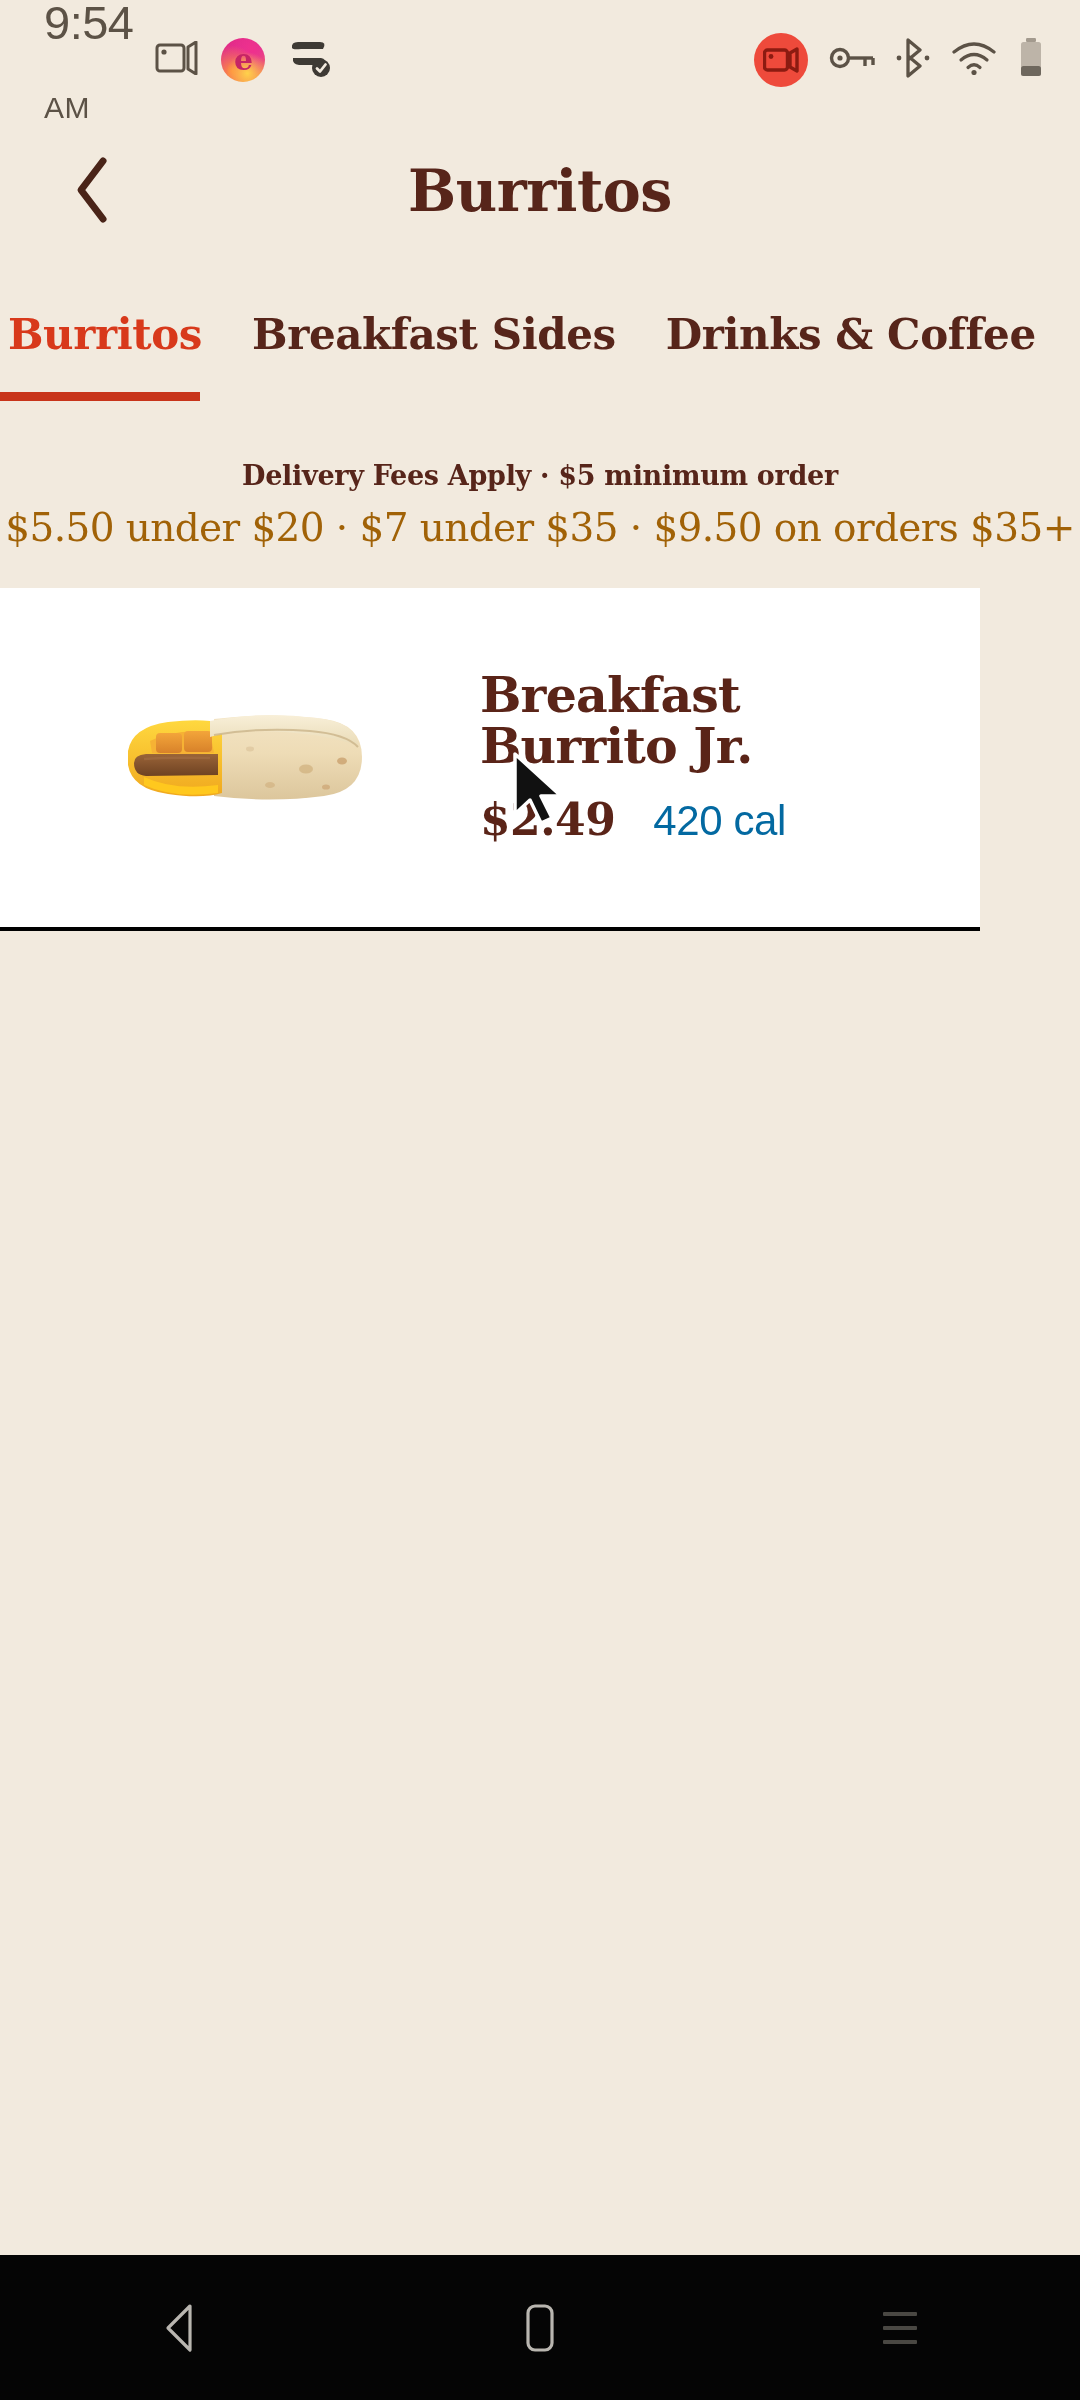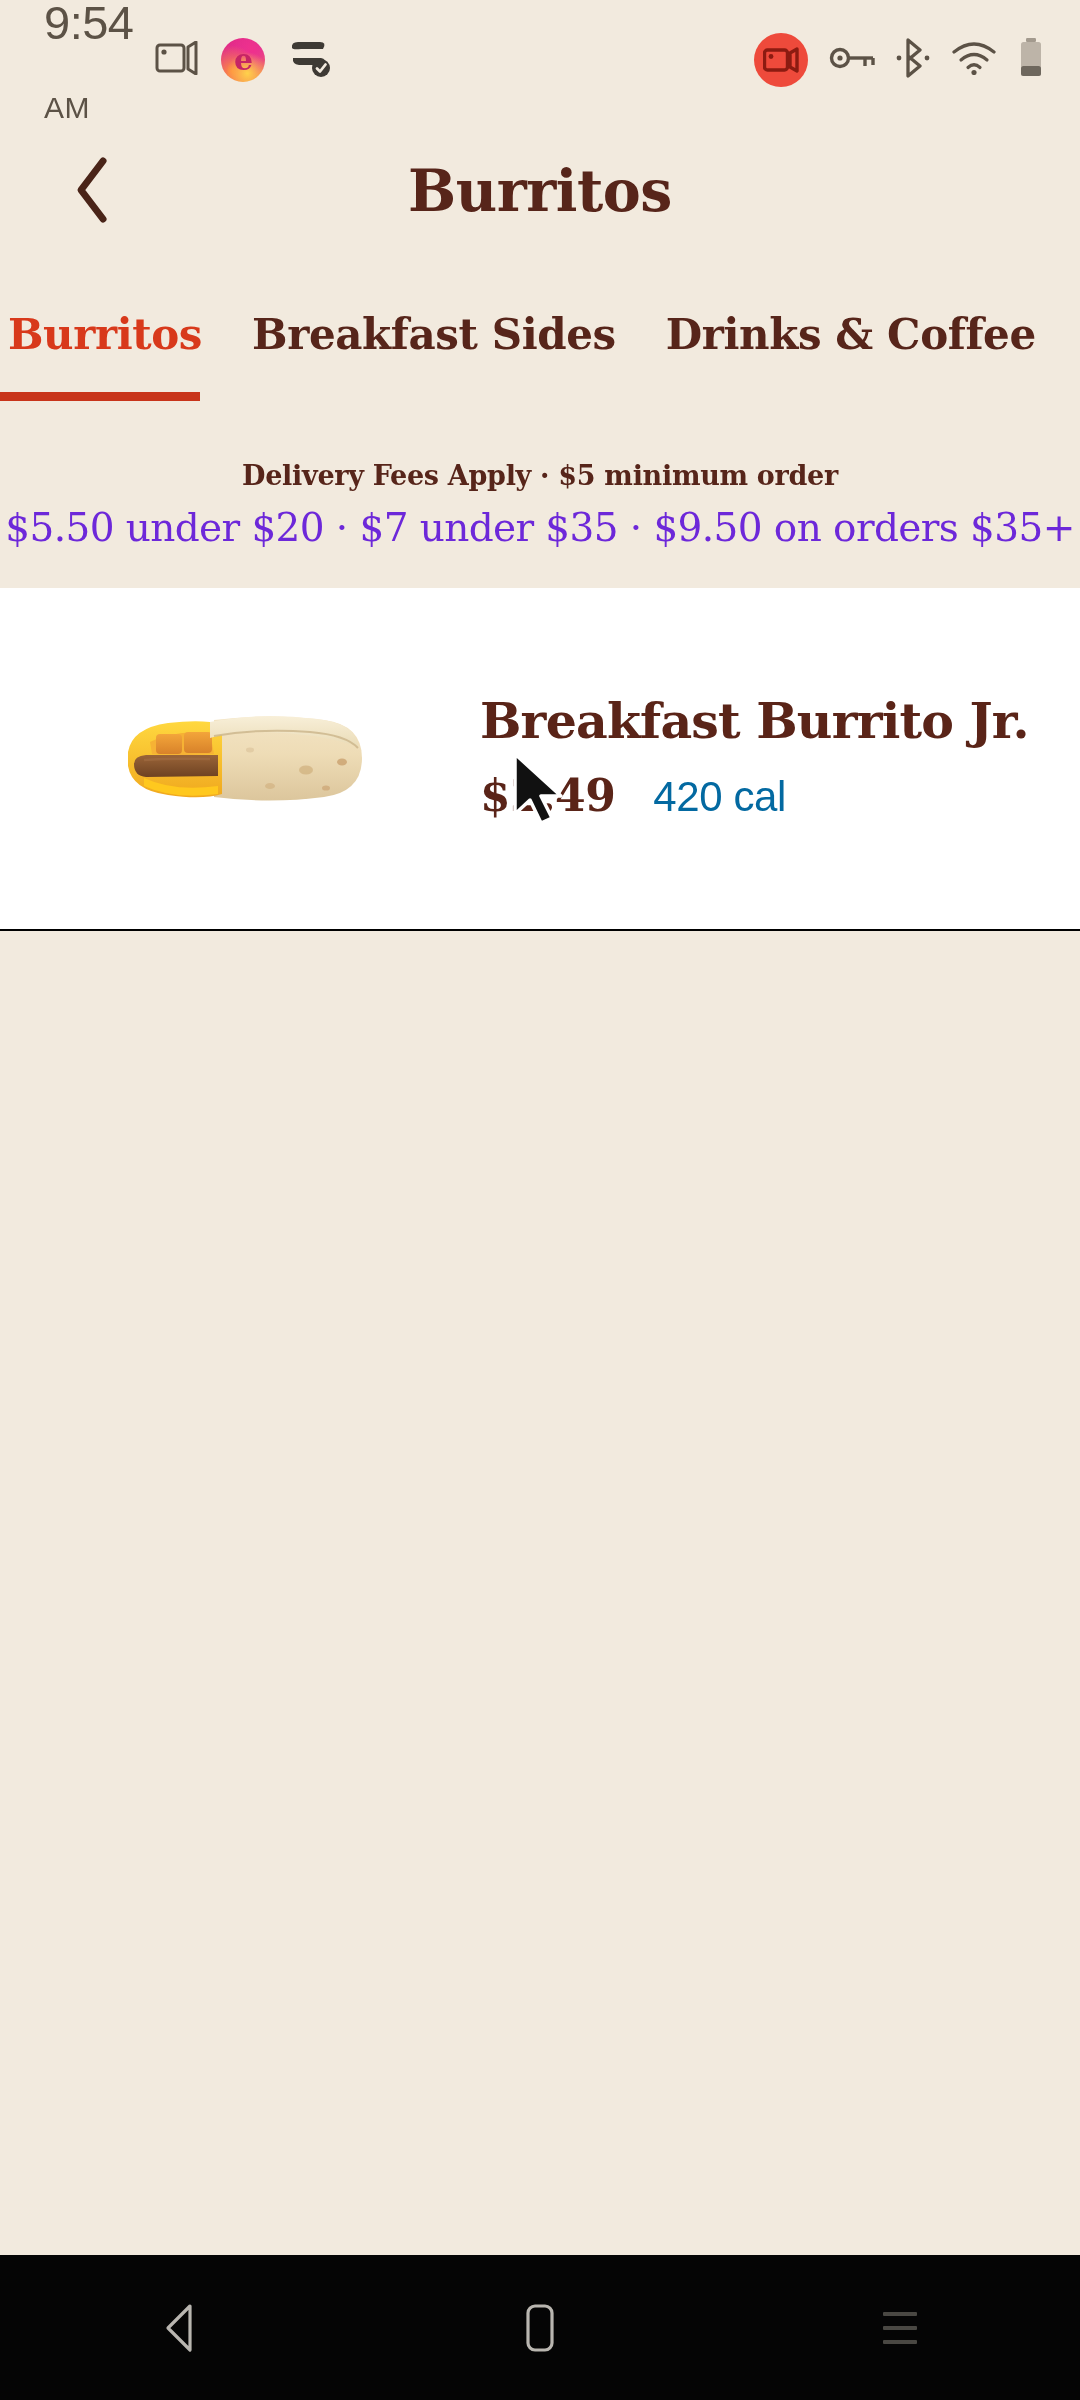--- a/index.html
+++ b/index.html
@@ -87,30 +87,30 @@
     display:flex; flex-direction:column; align-items:center; justify-content:center;
     gap:14px; padding:0 18px;
   }
   .fee-line1 {
     font-family:"DejaVu Serif", serif;
     font-weight:700; font-size:27px; color:#57251A; letter-spacing:-0.3px;
     white-space:nowrap;
   }
   .fee-line2 {
     font-family:"DejaVu Serif", serif;
-    font-weight:400; font-size:39px; color:#6d28d9; letter-spacing:-0.6px;
+    font-weight:400; font-size:39px; color:#a16207; letter-spacing:-0.6px;
     white-space:nowrap;
   }
 
   
   .product-list { position:absolute; top:588px; left:0; width:1080px; }
   .product-card {
-    width:1080px; height:343px; background:#FFFFFF;
+    width:980px; height:343px; background:#FFFFFF;
     display:flex; align-items:center;
-    border-bottom:2px solid #000000;
+    border-bottom:4px solid #000000;
   }
   .thumb-wrap {
     width:480px; height:343px; display:flex; align-items:center; justify-content:center;
     flex:0 0 auto;
   }
   .prod-info { flex:1 1 auto; padding-right:30px; }
   .prod-name {
     font-family:"DejaVu Serif", serif;
     font-weight:700; font-size:49px; color:#5A2418;
     letter-spacing:-0.8px; margin-bottom:22px; line-height:1.05;

